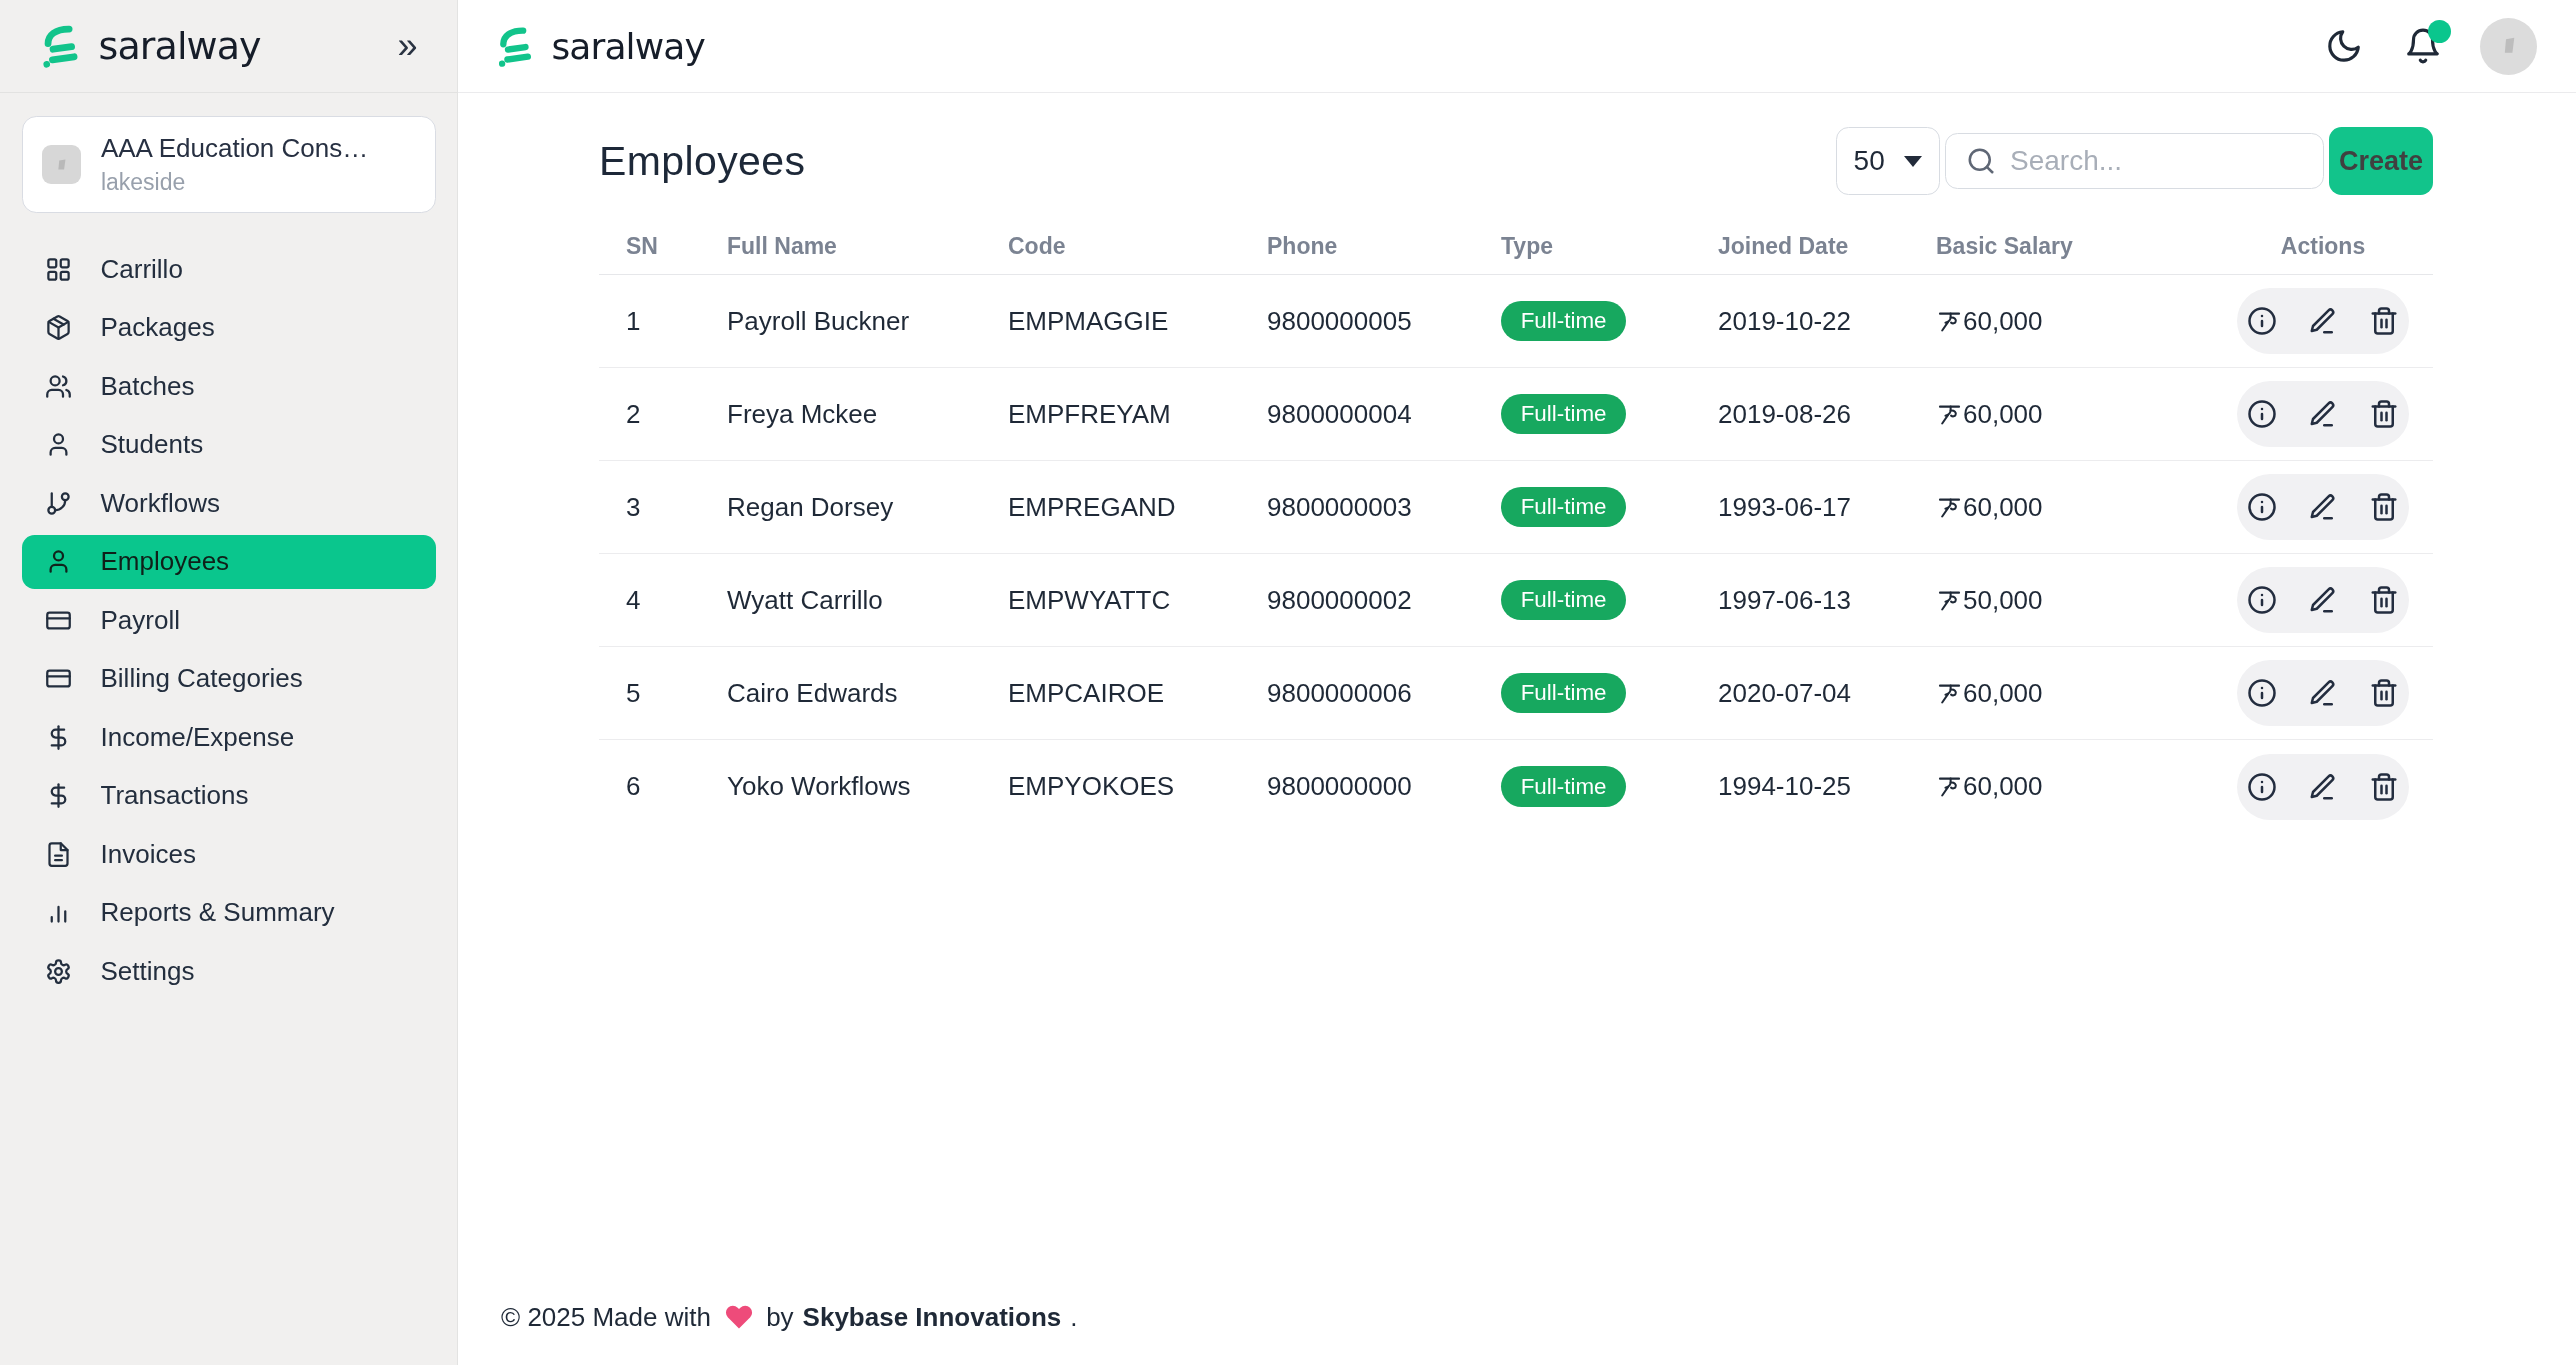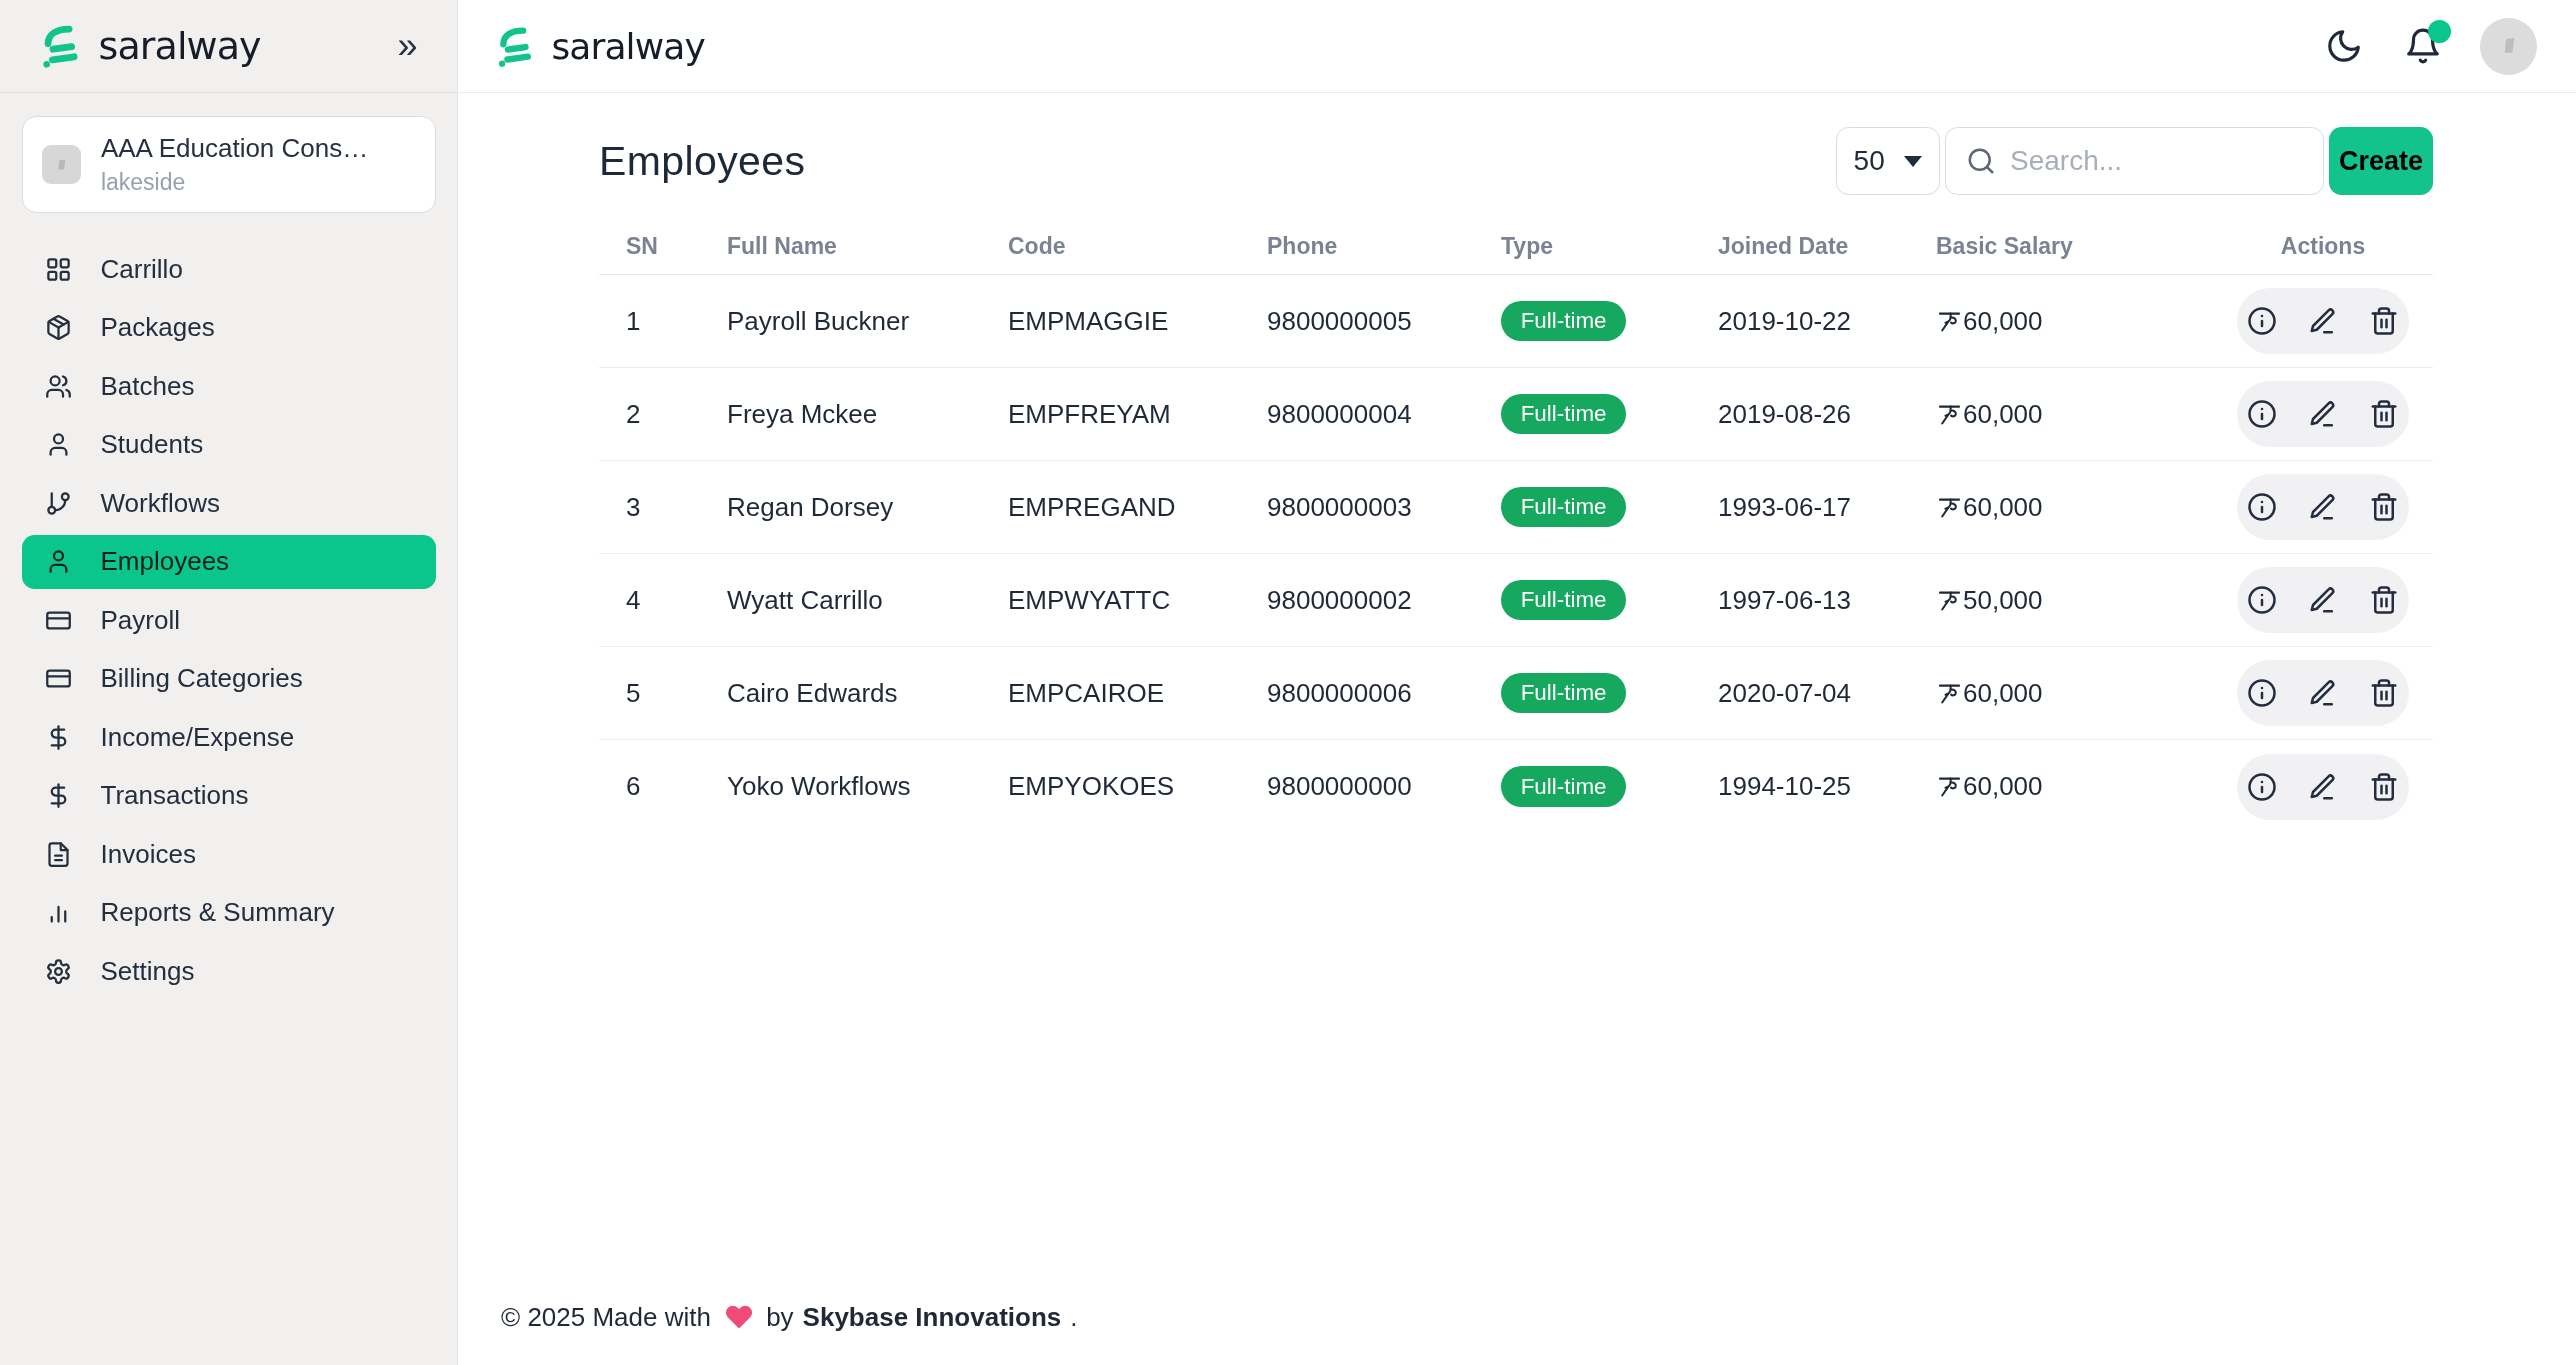--- a/index.html
+++ b/index.html
@@ -89,32 +89,32 @@
   .page-head{display:flex;align-items:center;justify-content:space-between;height:68px;}
   .page-title{font-size:41px;font-weight:400;color:#1d2838;letter-spacing:0.4px;}
   .controls{display:flex;align-items:center;gap:5px;}
   .page-size{
     width:104px;height:68px;background:#fff;border:0.9px solid #d8dce2;border-radius:12.5px;
     display:flex;align-items:center;justify-content:center;gap:19.7px;cursor:pointer;
     font-size:28px;color:#1f2937;
   }
   .caret{width:0;height:0;border-left:9.8px solid transparent;border-right:9.8px solid transparent;border-top:11.6px solid #222b3a;}
   .search-box{
-    width:379px;height:68px;background:#fff;border:0.9px solid #d8dce2;border-radius:12.5px;
+    width:379px;height:56px;background:#fff;border:0.9px solid #d8dce2;border-radius:12.5px;
     display:flex;align-items:center;padding:0 19.7px;gap:14.3px;
   }
   .search-box svg{width:30px;height:30px;stroke:#5f6775;flex-shrink:0;}
   .search-box input{
     border:none;outline:none;flex:1;font-size:28px;color:#1f2937;background:transparent;
     font-family:"Liberation Sans", sans-serif;
   }
   .search-box input::placeholder{color:var(--gray-light);}
   .create-btn{
     width:104px;height:68px;background:var(--green);border:none;border-radius:12.5px;
-    font-size:27px;font-weight:700;color:#000000;cursor:pointer;
+    font-size:27px;font-weight:700;color:#404040;cursor:pointer;
     font-family:"Liberation Sans", sans-serif;
   }
 
   
   .table{margin-top:23px;}
   .t-row{
     display:grid;
     grid-template-columns:101px 281px 259px 234px 217px 218px 277px 1fr;
     align-items:center;padding-left:27px;
   }

